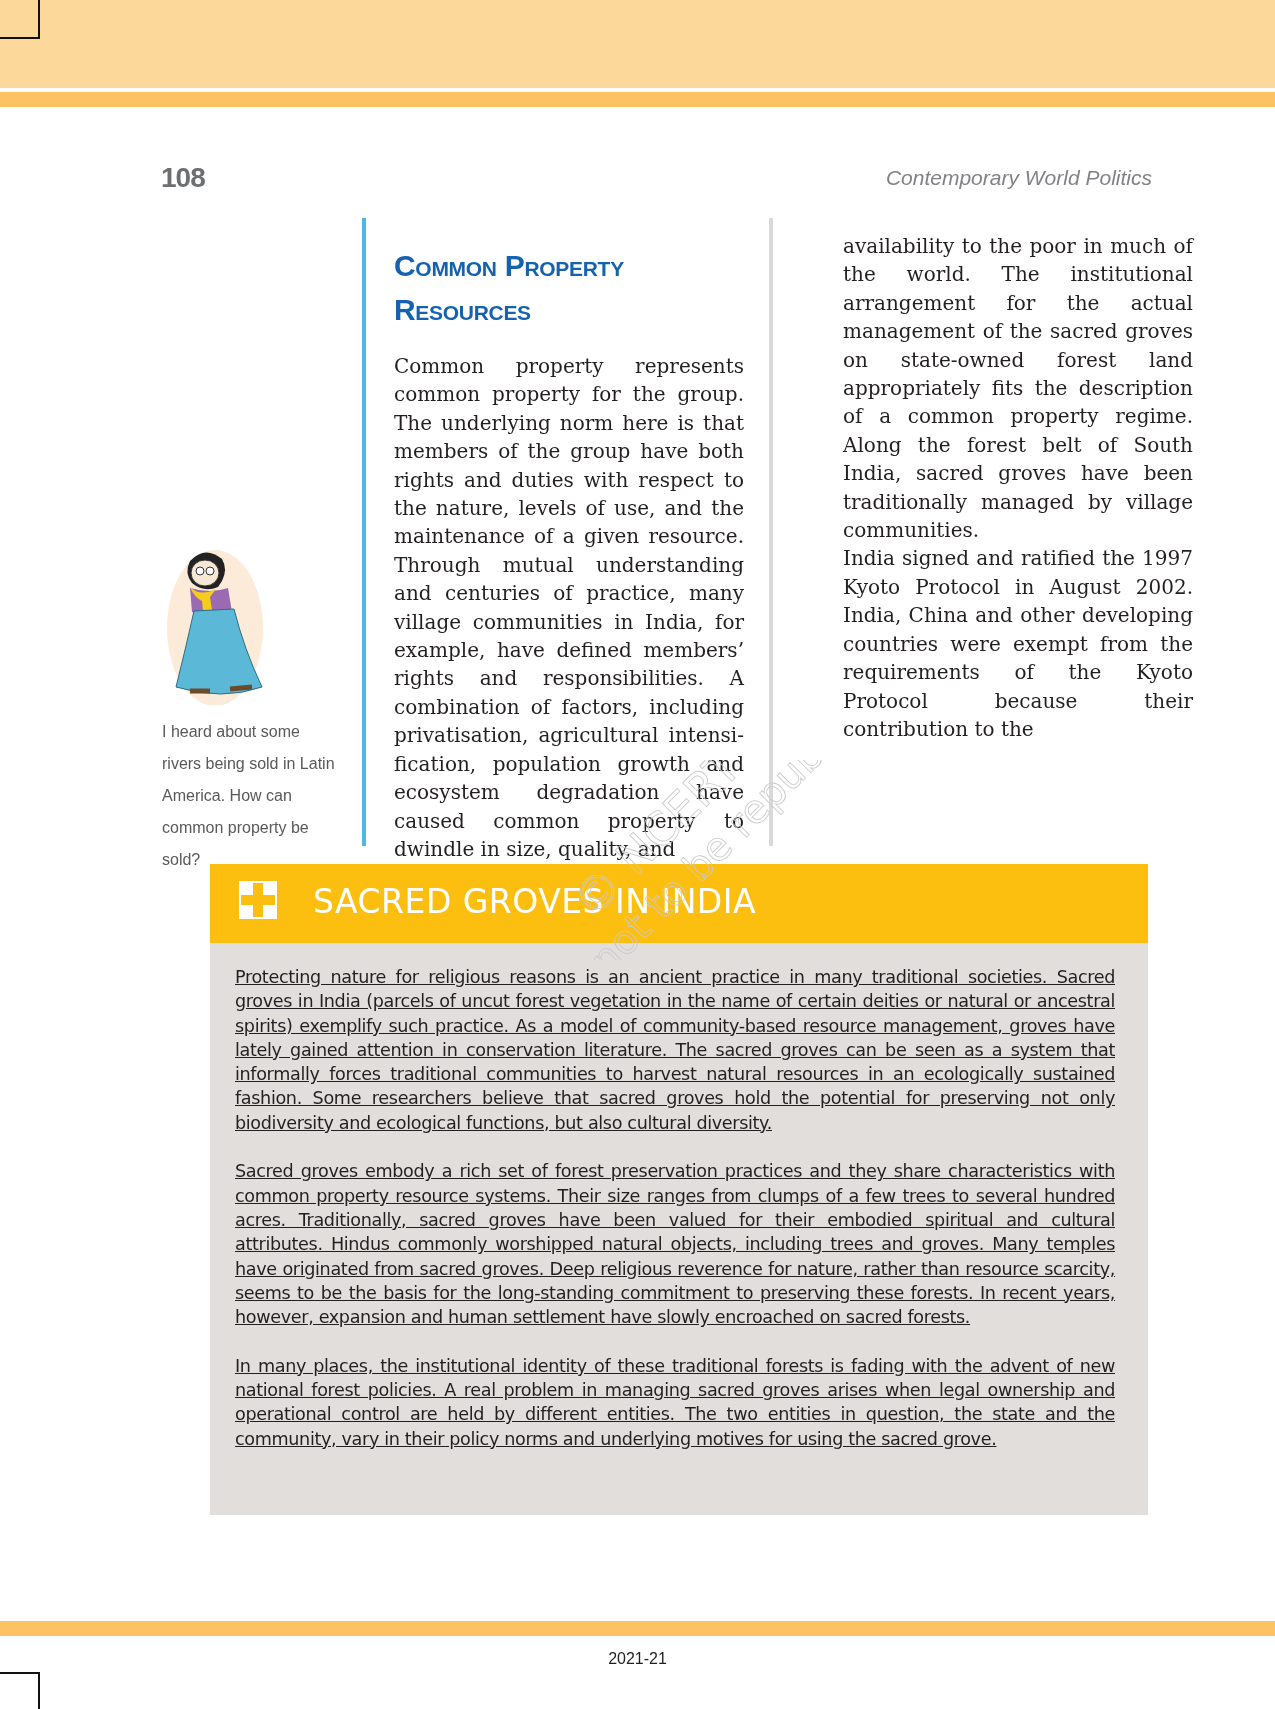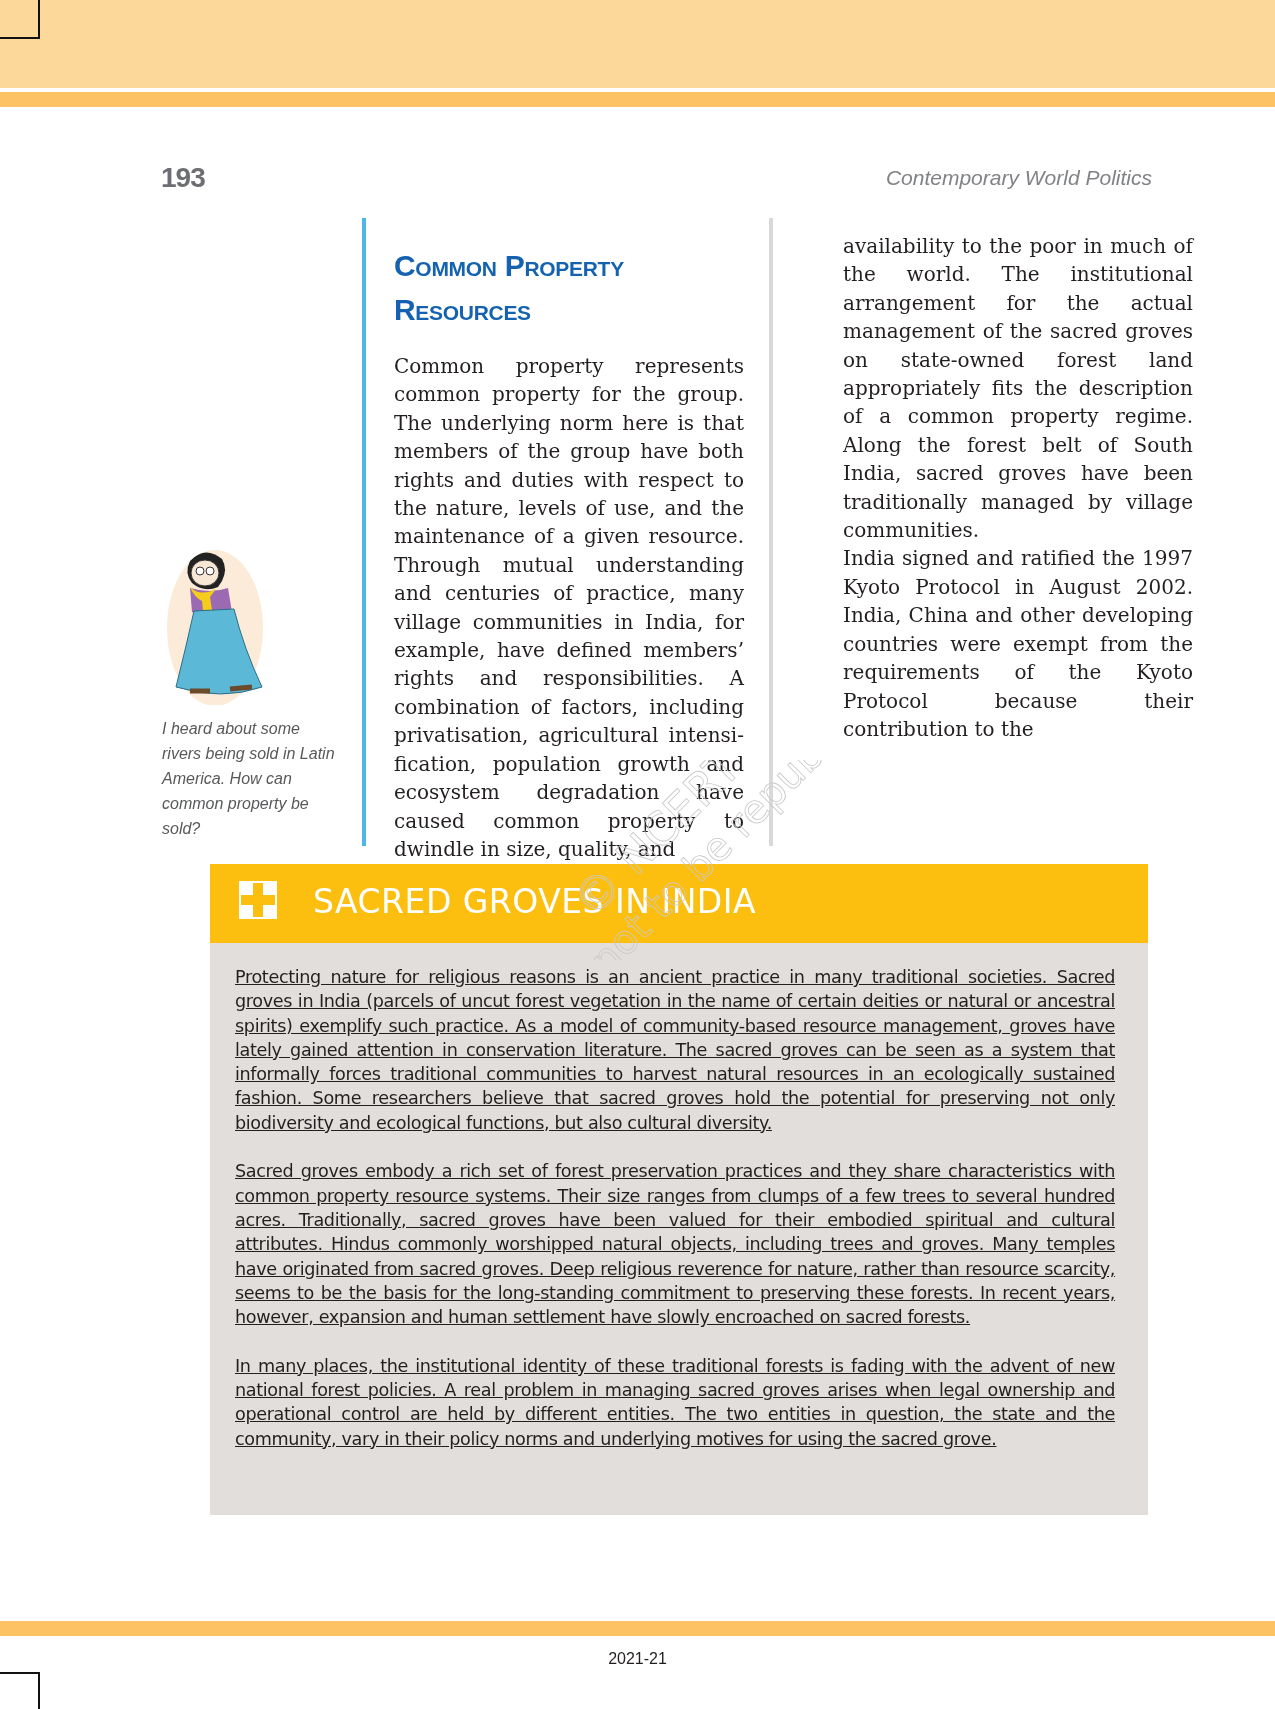--- a/index.html
+++ b/index.html
@@ -14,39 +14,39 @@
   .rule-blue { position:absolute; left:362px; top:218px; width:4px; height:628px; background:#4fb7e8; }
   .rule-gray { position:absolute; left:769px; top:218px; width:4px; height:628px; background:#d9d9d9; }
   .col { position:absolute; width:350px; font-size:20px; line-height:28.4px; text-align:justify; }
   .col1 { left:394px; top:232px; }
   .col2 { left:798px; top:232px;margin-left:45px; }
   .heading { font-family:"Liberation Sans", sans-serif; font-weight:bold; color:#1462b0; font-size:30px; line-height:44px; font-variant:small-caps; letter-spacing:-0.3px; margin:0 0 20px 0; text-align:left; }
   .col1 .heading { margin-top:12px; }
   .col2 .heading { margin-top:32px; }
   .col p { margin:0; }
   .margin-figure { position:absolute; left:160px; top:543px; width:118px; height:162px; }
-  .margin-note { position:absolute; left:162px; top:716px; width:180px; font-family:"Liberation Sans", sans-serif; font-size:16px; line-height:25px; color:#58595b;font-style:italic; }
+  .margin-note { position:absolute; left:162px; top:716px; width:180px; font-family:"Liberation Sans", sans-serif; font-size:16px; line-height:32px; color:#58595b; }
   .box-header { position:absolute; left:210px; top:864px; width:938px; height:79px; background:#fdbf0f; }
   .box-icon { position:absolute; left:29px; top:17px; width:38px; height:38px; }
   .box-title { position:absolute; left:103px; top:18px; font-family:"DejaVu Sans", sans-serif; font-weight:normal; font-size:33px; color:#ffffff; letter-spacing:0.5px; }
   .box-body { position:absolute; left:210px; top:943px; width:938px; height:572px; background:#e2dedb; }
   .box-text { position:absolute; left:25px; top:22px; width:880px; font-family:"DejaVu Sans", sans-serif; font-size:17.6px; line-height:24.3px; color:#231f20; text-align:justify; letter-spacing:-0.35px; }
   .box-text p { margin:0 0 24.3px 0;text-decoration:underline; }
   .bottom-stripe { position:absolute; left:0; top:1621px; width:1275px; height:15px; background:#fcc263; }
   .footer-year { position:absolute; left:0; width:1275px; top:1650px; text-align:center; font-family:"Liberation Sans", sans-serif; font-size:16px; color:#231f20; }
   .watermark { position:absolute; left:480px; top:760px; width:360px; height:200px; pointer-events:none; }
 </style>
 </head>
 <body>
 
 <div class="top-band"></div>
 <div class="top-stripe"></div>
 <div class="crop-mark crop-tl"></div>
 
-<div class="page-number">193</div>
+<div class="page-number">108</div>
 <div class="running-head">Contemporary World Politics</div>
 
 <svg class="margin-figure" viewBox="0 0 118 162">
   <ellipse cx="55" cy="85" rx="48" ry="78" fill="#fbe3c7" opacity="0.7"></ellipse>
   <path d="M30 18 q15 -16 32 -2 q6 10 0 22 l-4 6 q-14 6 -26 -4 q-8 -10 -2 -22z" fill="#222"></path>
   <ellipse cx="45" cy="30" rx="14" ry="13" fill="#f7e7d5" stroke="#333" stroke-width="1"></ellipse>
   <circle cx="40" cy="28" r="4" fill="#fff" stroke="#333" stroke-width="1"></circle>
   <circle cx="50" cy="28" r="4" fill="#fff" stroke="#333" stroke-width="1"></circle>
   <path d="M30 45 q20 6 38 0 l4 24 q-20 8 -40 0z" fill="#9b6ab2"></path>
   <path d="M30 44 q10 10 26 2 l-6 8 l4 26 l-10 -2 l-2 -20 q-8 -4 -12 -14z" fill="#f5cc1c"></path>

